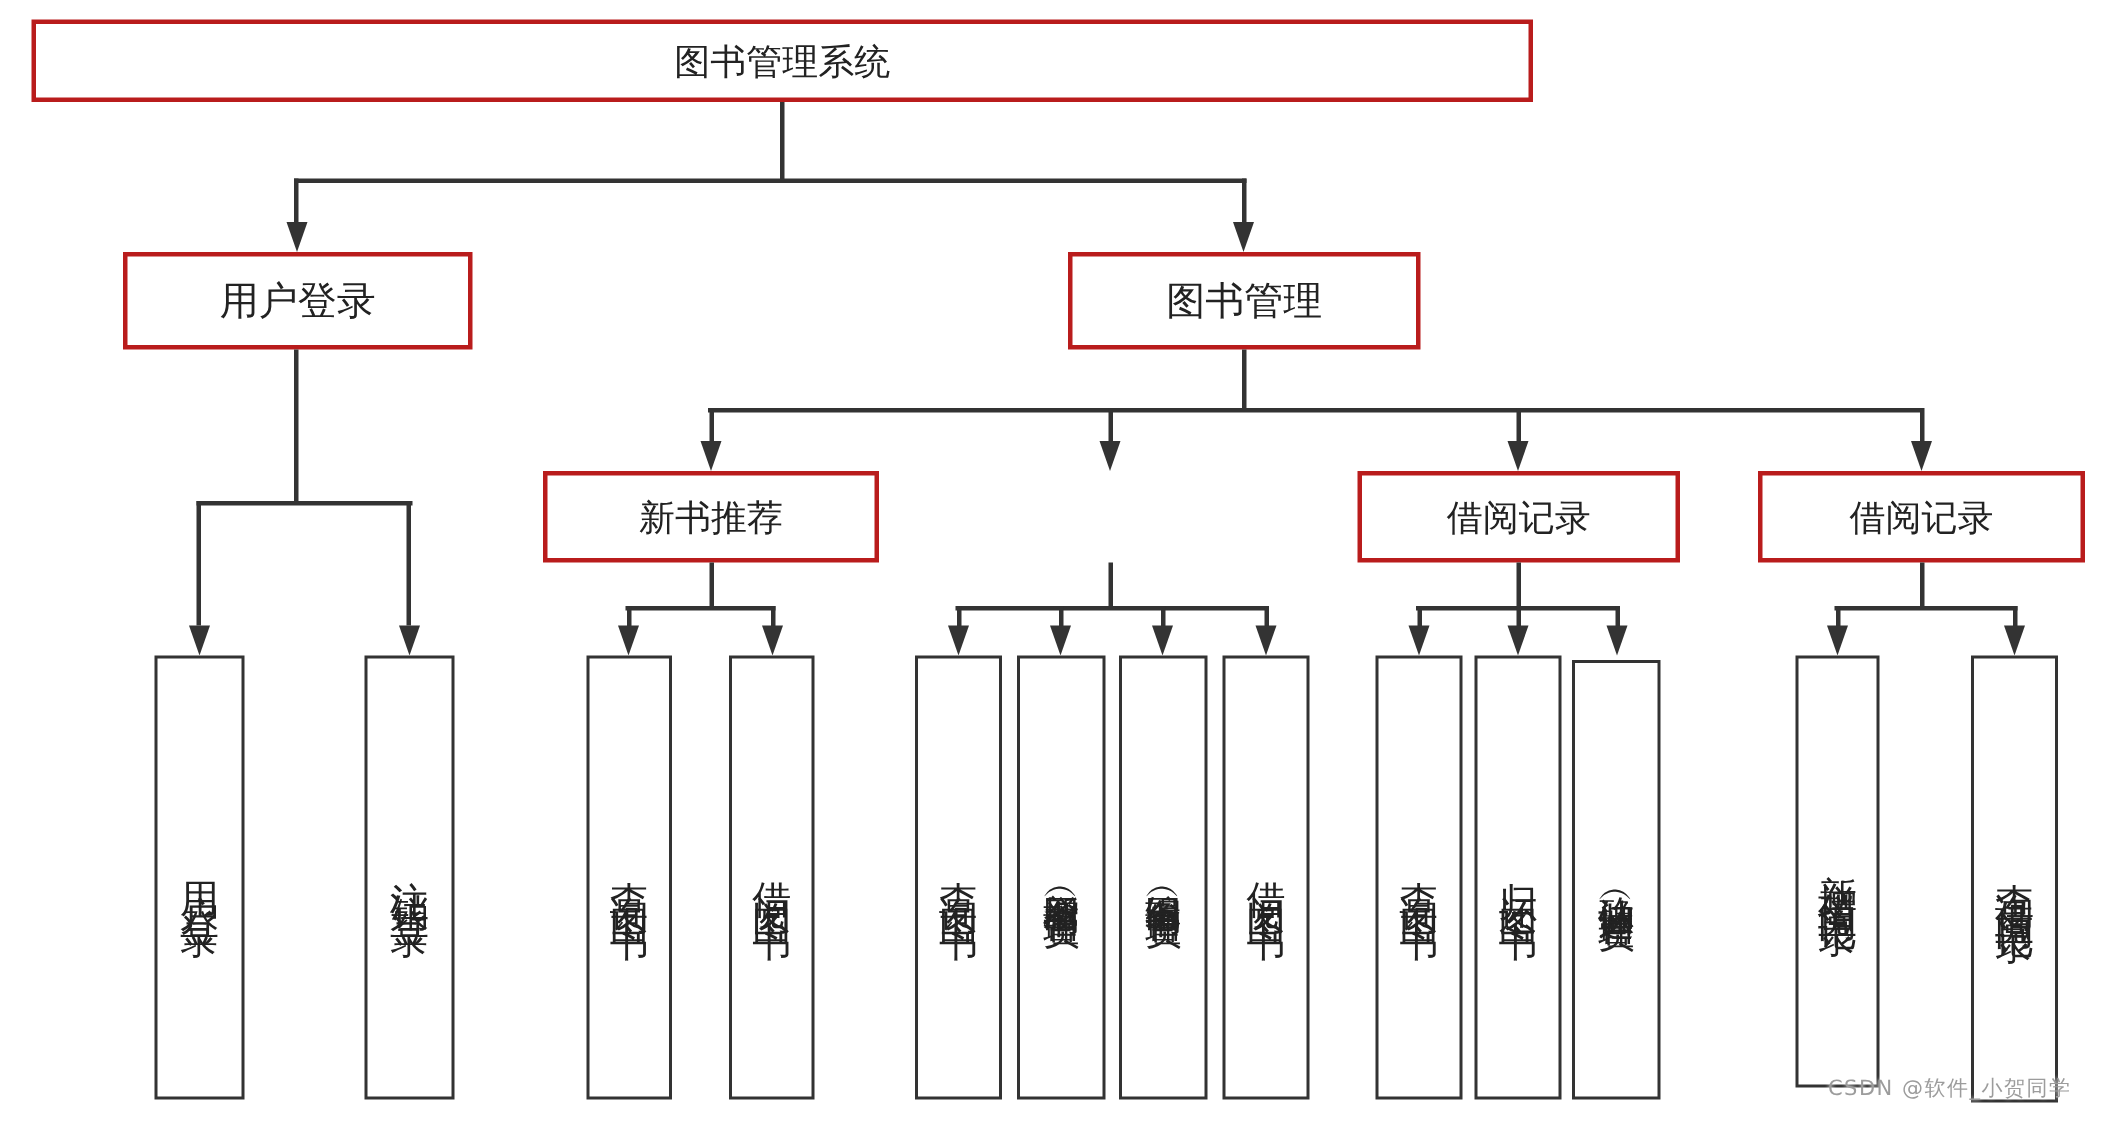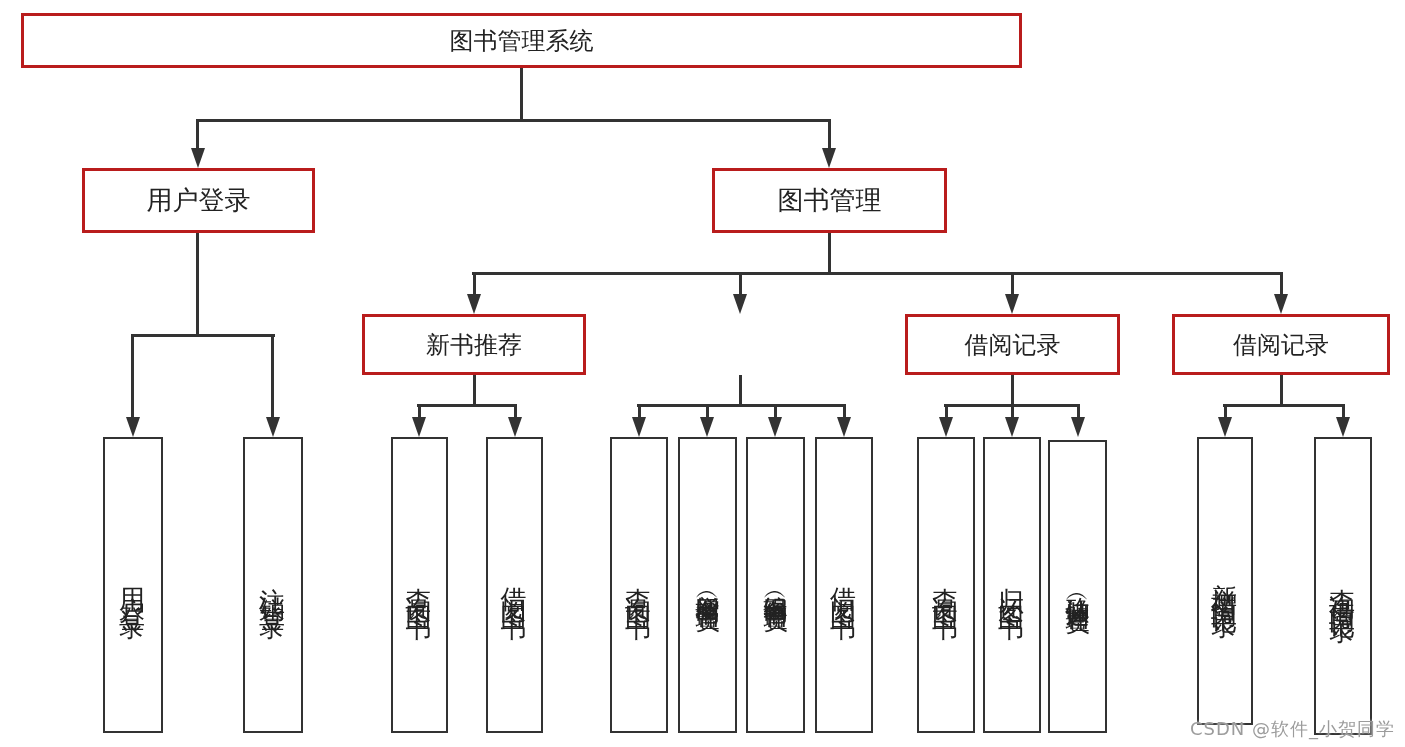--- a/index.html
+++ b/index.html
@@ -22,21 +22,21 @@
   .ls4{letter-spacing:9px;}
   .ls6{letter-spacing:6px;}
   .ls9{letter-spacing:2px;font-size:24px;}
   .vl,.hl{position:absolute;background:#333;}
   .ar{
     position:absolute;width:0;height:0;
     border-left:7px solid transparent;border-right:7px solid transparent;
     border-top:20px solid #333;
   }
   .watermark{
-    position:absolute;top:717px;right:10px;font-size:18px;color:#9c9c9c;
+    position:absolute;top:717px;right:24px;font-size:14px;color:#9c9c9c;
     letter-spacing:1px;z-index:5;text-shadow:0 0 3px #fff;
   }
 </style>
 </head>
 <body>
 
 <div class="stage">
 
   <div class="box" style="left:21px;top:13px;width:1001px;height:55px;">图书管理系统</div>
 

